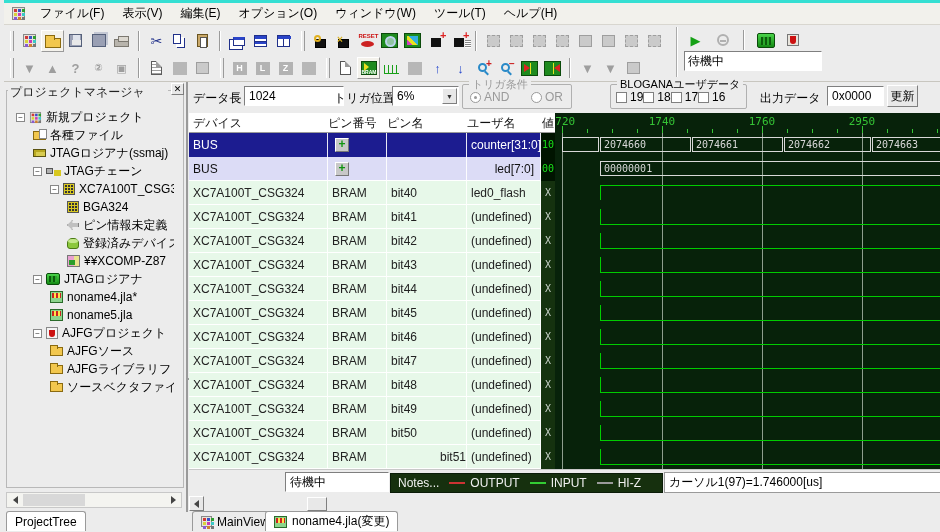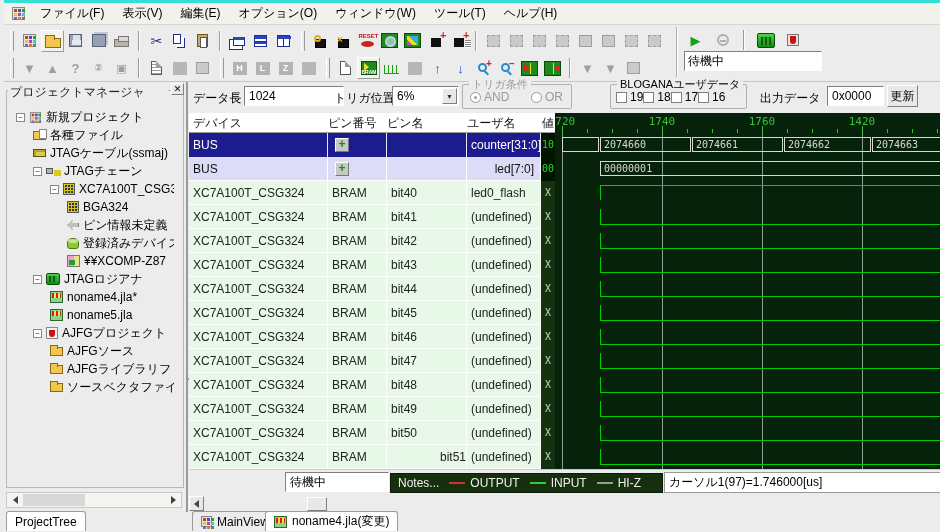--- a/index.html
+++ b/index.html
@@ -377,21 +377,21 @@
         <span class="expander">−</span>
         <span class="ic ic-mosaic" style="transform: scale(0.85);"></span>
         <span class="titem-label">新規プロジェクト</span>
       </div>
       <div class="tree-item" style="top: 126px; left: 29px; width: 141px;">
         <span class="tico ti-files"></span>
         <span class="titem-label">各種ファイル</span>
       </div>
       <div class="tree-item" style="top: 144px; left: 29px; width: 141px;">
         <span class="tico ti-cable"></span>
-        <span class="titem-label">JTAGケーブル(ssmaj)</span>
+        <span class="titem-label">JTAGロジアナ(ssmaj)</span>
       </div>
       <div class="tree-item" style="top: 162px; left: 29px; width: 141px;">
         <span class="expander">−</span>
         <span class="tico ti-chain"></span>
         <span class="titem-label">JTAGチェーン</span>
       </div>
       <div class="tree-item" style="top: 180px; left: 46px; width: 124px;">
         <span class="expander">−</span>
         <span class="tico ti-bga"></span>
         <span class="titem-label">XC7A100T_CSG324</span>
@@ -611,21 +611,21 @@
       <div class="tick" style="left: 232px; top: 16px; height: 4px;"></div>
       <div class="tick" style="left: 257px; top: 16px; height: 4px;"></div>
       <div class="tick" style="left: 282px; top: 16px; height: 4px;"></div>
       <div class="tick" style="left: 307px; top: 13px; height: 7px;"></div>
       <div class="tick" style="left: 332px; top: 16px; height: 4px;"></div>
       <div class="tick" style="left: 357px; top: 16px; height: 4px;"></div>
       <div class="tick" style="left: 382px; top: 16px; height: 4px;"></div>
       <div class="rlabel" style="left: 7px;">1720</div>
       <div class="rlabel" style="left: 107px;">1740</div>
       <div class="rlabel" style="left: 207px;">1760</div>
-      <div class="rlabel" style="left: 307px;">1420</div>
+      <div class="rlabel" style="left: 307px;">2950</div>
       <div class="bseg" style="left: 7px; top: 24px; width: 37px; height: 15px;"></div>
       <div class="bseg" style="left: 45px; top: 24px; width: 91px; height: 15px;">2074660</div>
       <div class="bseg" style="left: 137px; top: 24px; width: 91px; height: 15px;">2074661</div>
       <div class="bseg" style="left: 229px; top: 24px; width: 87px; height: 15px;">2074662</div>
       <div class="bseg" style="left: 317px; top: 24px; width: 71px; height: 15px;">2074663</div>
       <div class="bseg" style="left: 45px; top: 48px; width: 343px; height: 15px;">00000001</div>
       <div class="sline" style="left: 45px; top: 72px; width: 1px; height: 15px;"></div>
       <div class="sline" style="left: 45px; top: 72px; width: 344px; height: 1px;"></div>
       <div class="sline" style="left: 45px; top: 96px; width: 1px; height: 15px;"></div>
       <div class="sline" style="left: 45px; top: 111px; width: 344px; height: 1px;"></div>

